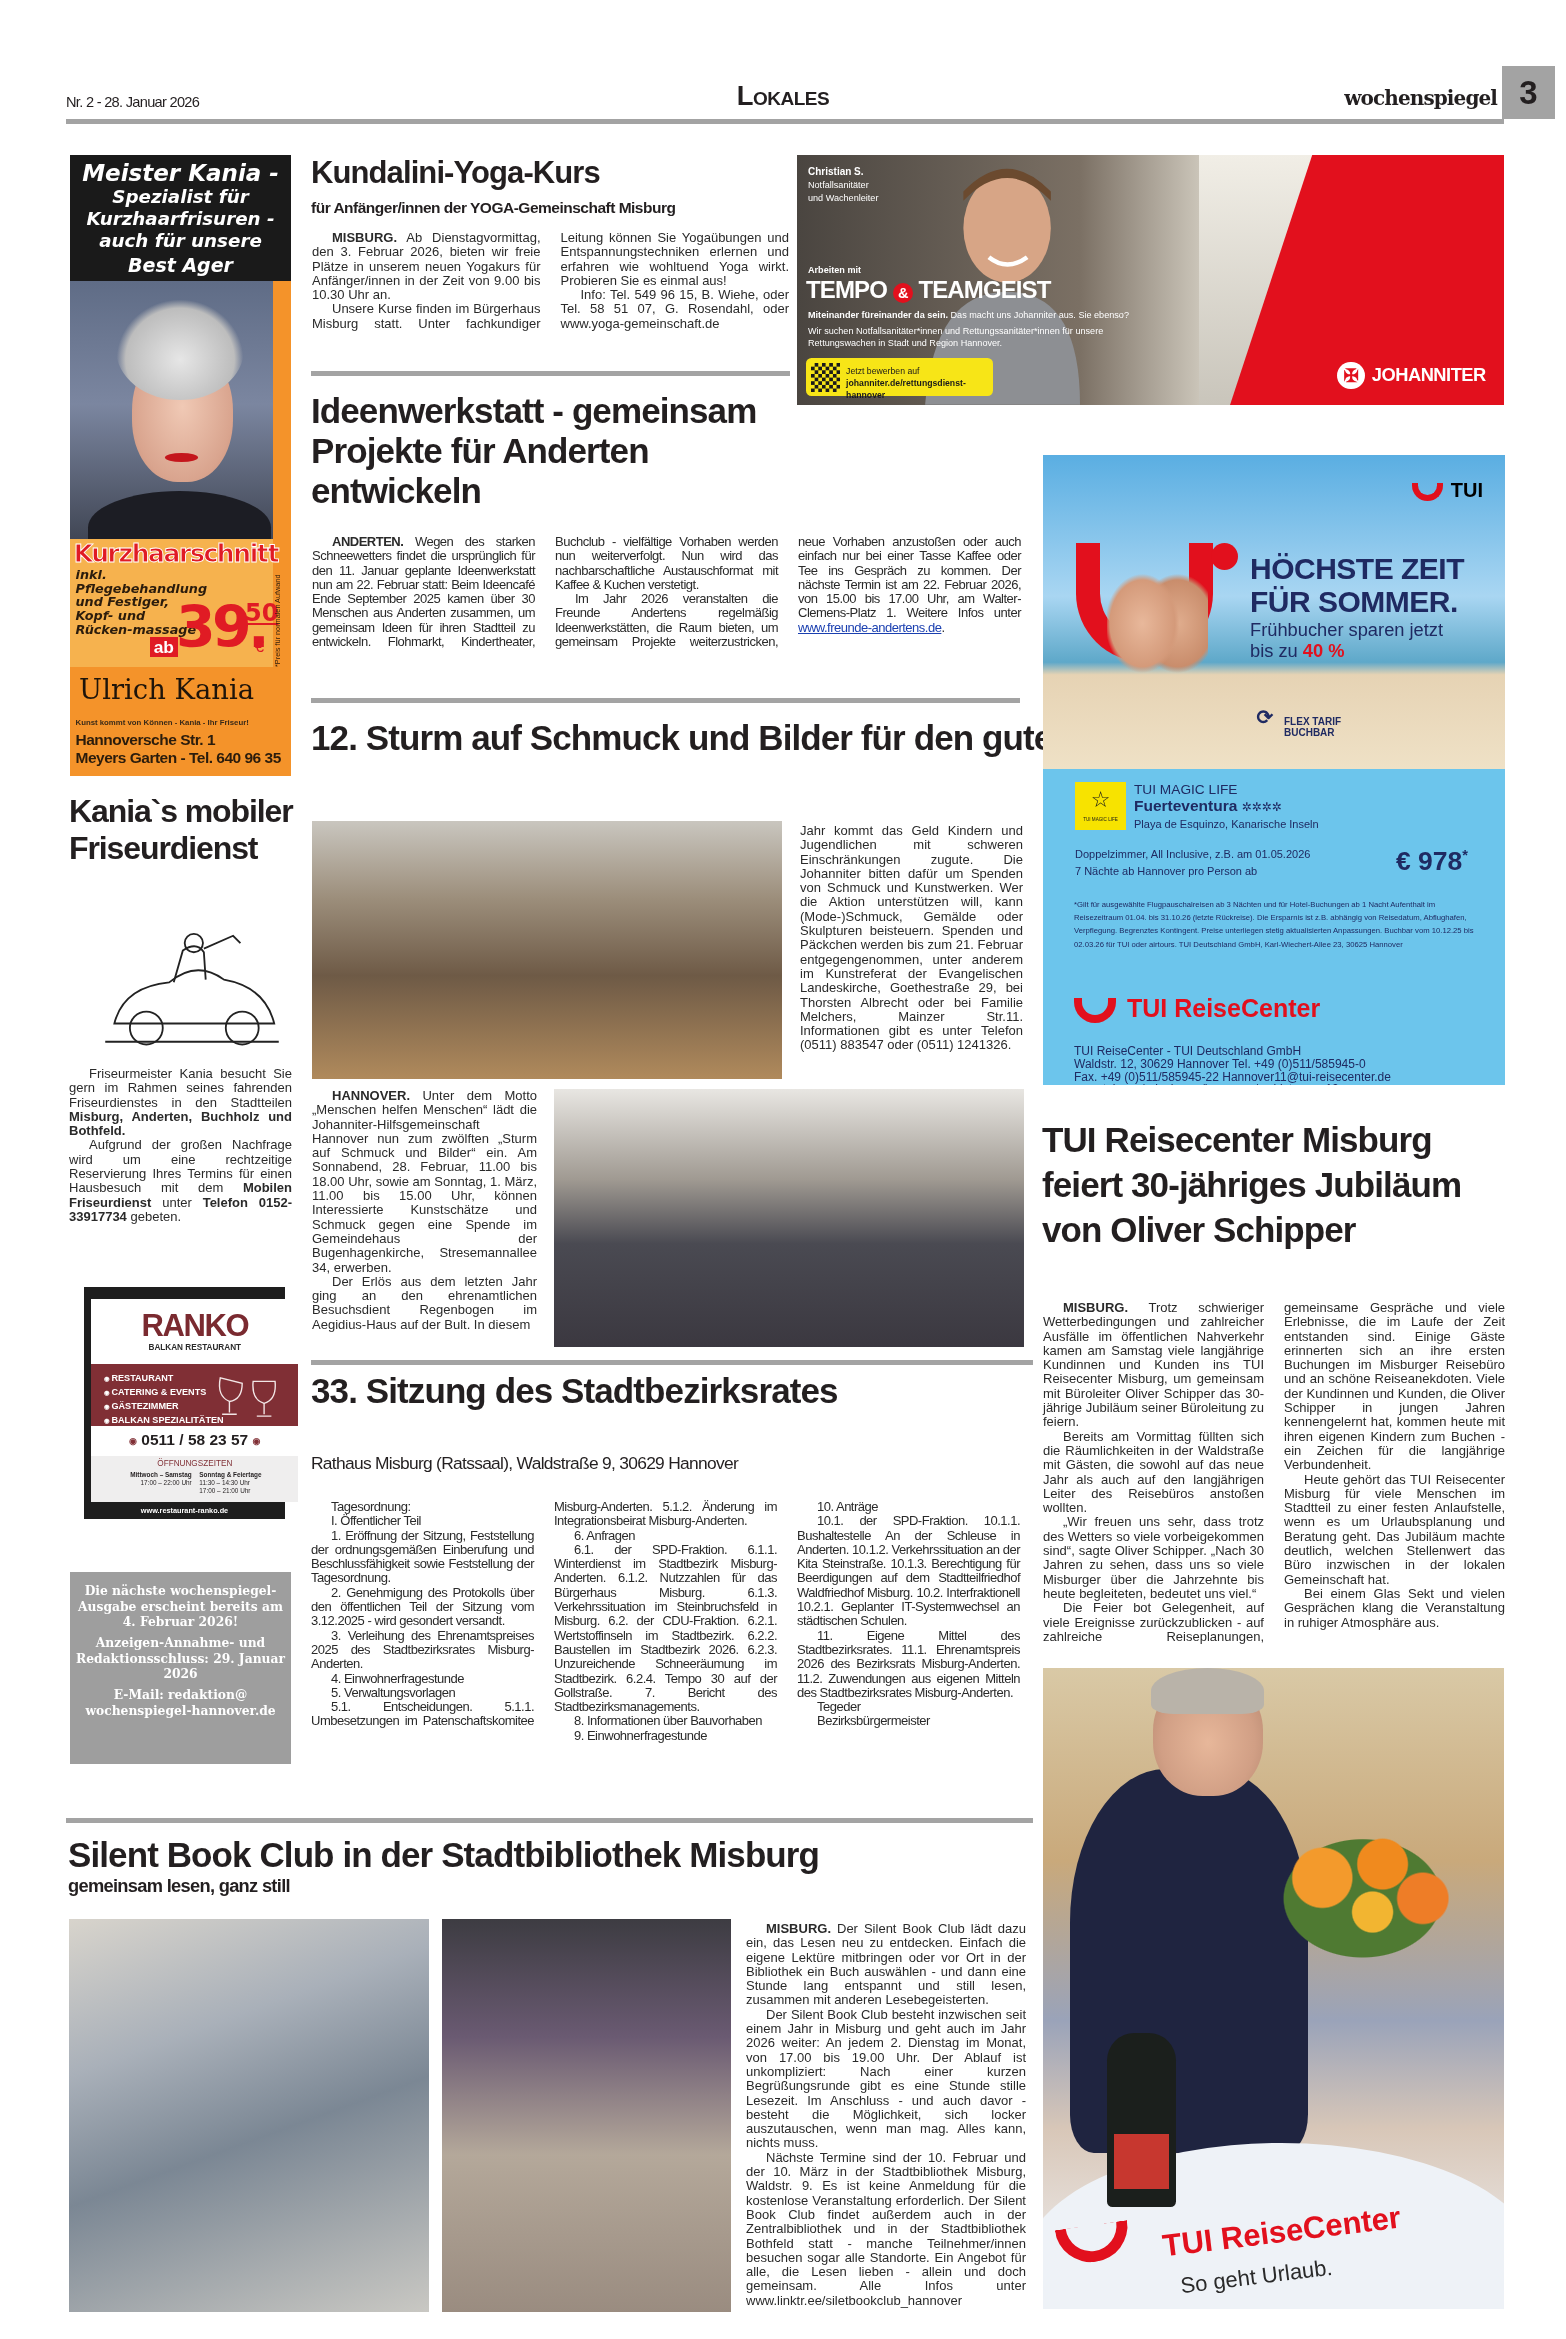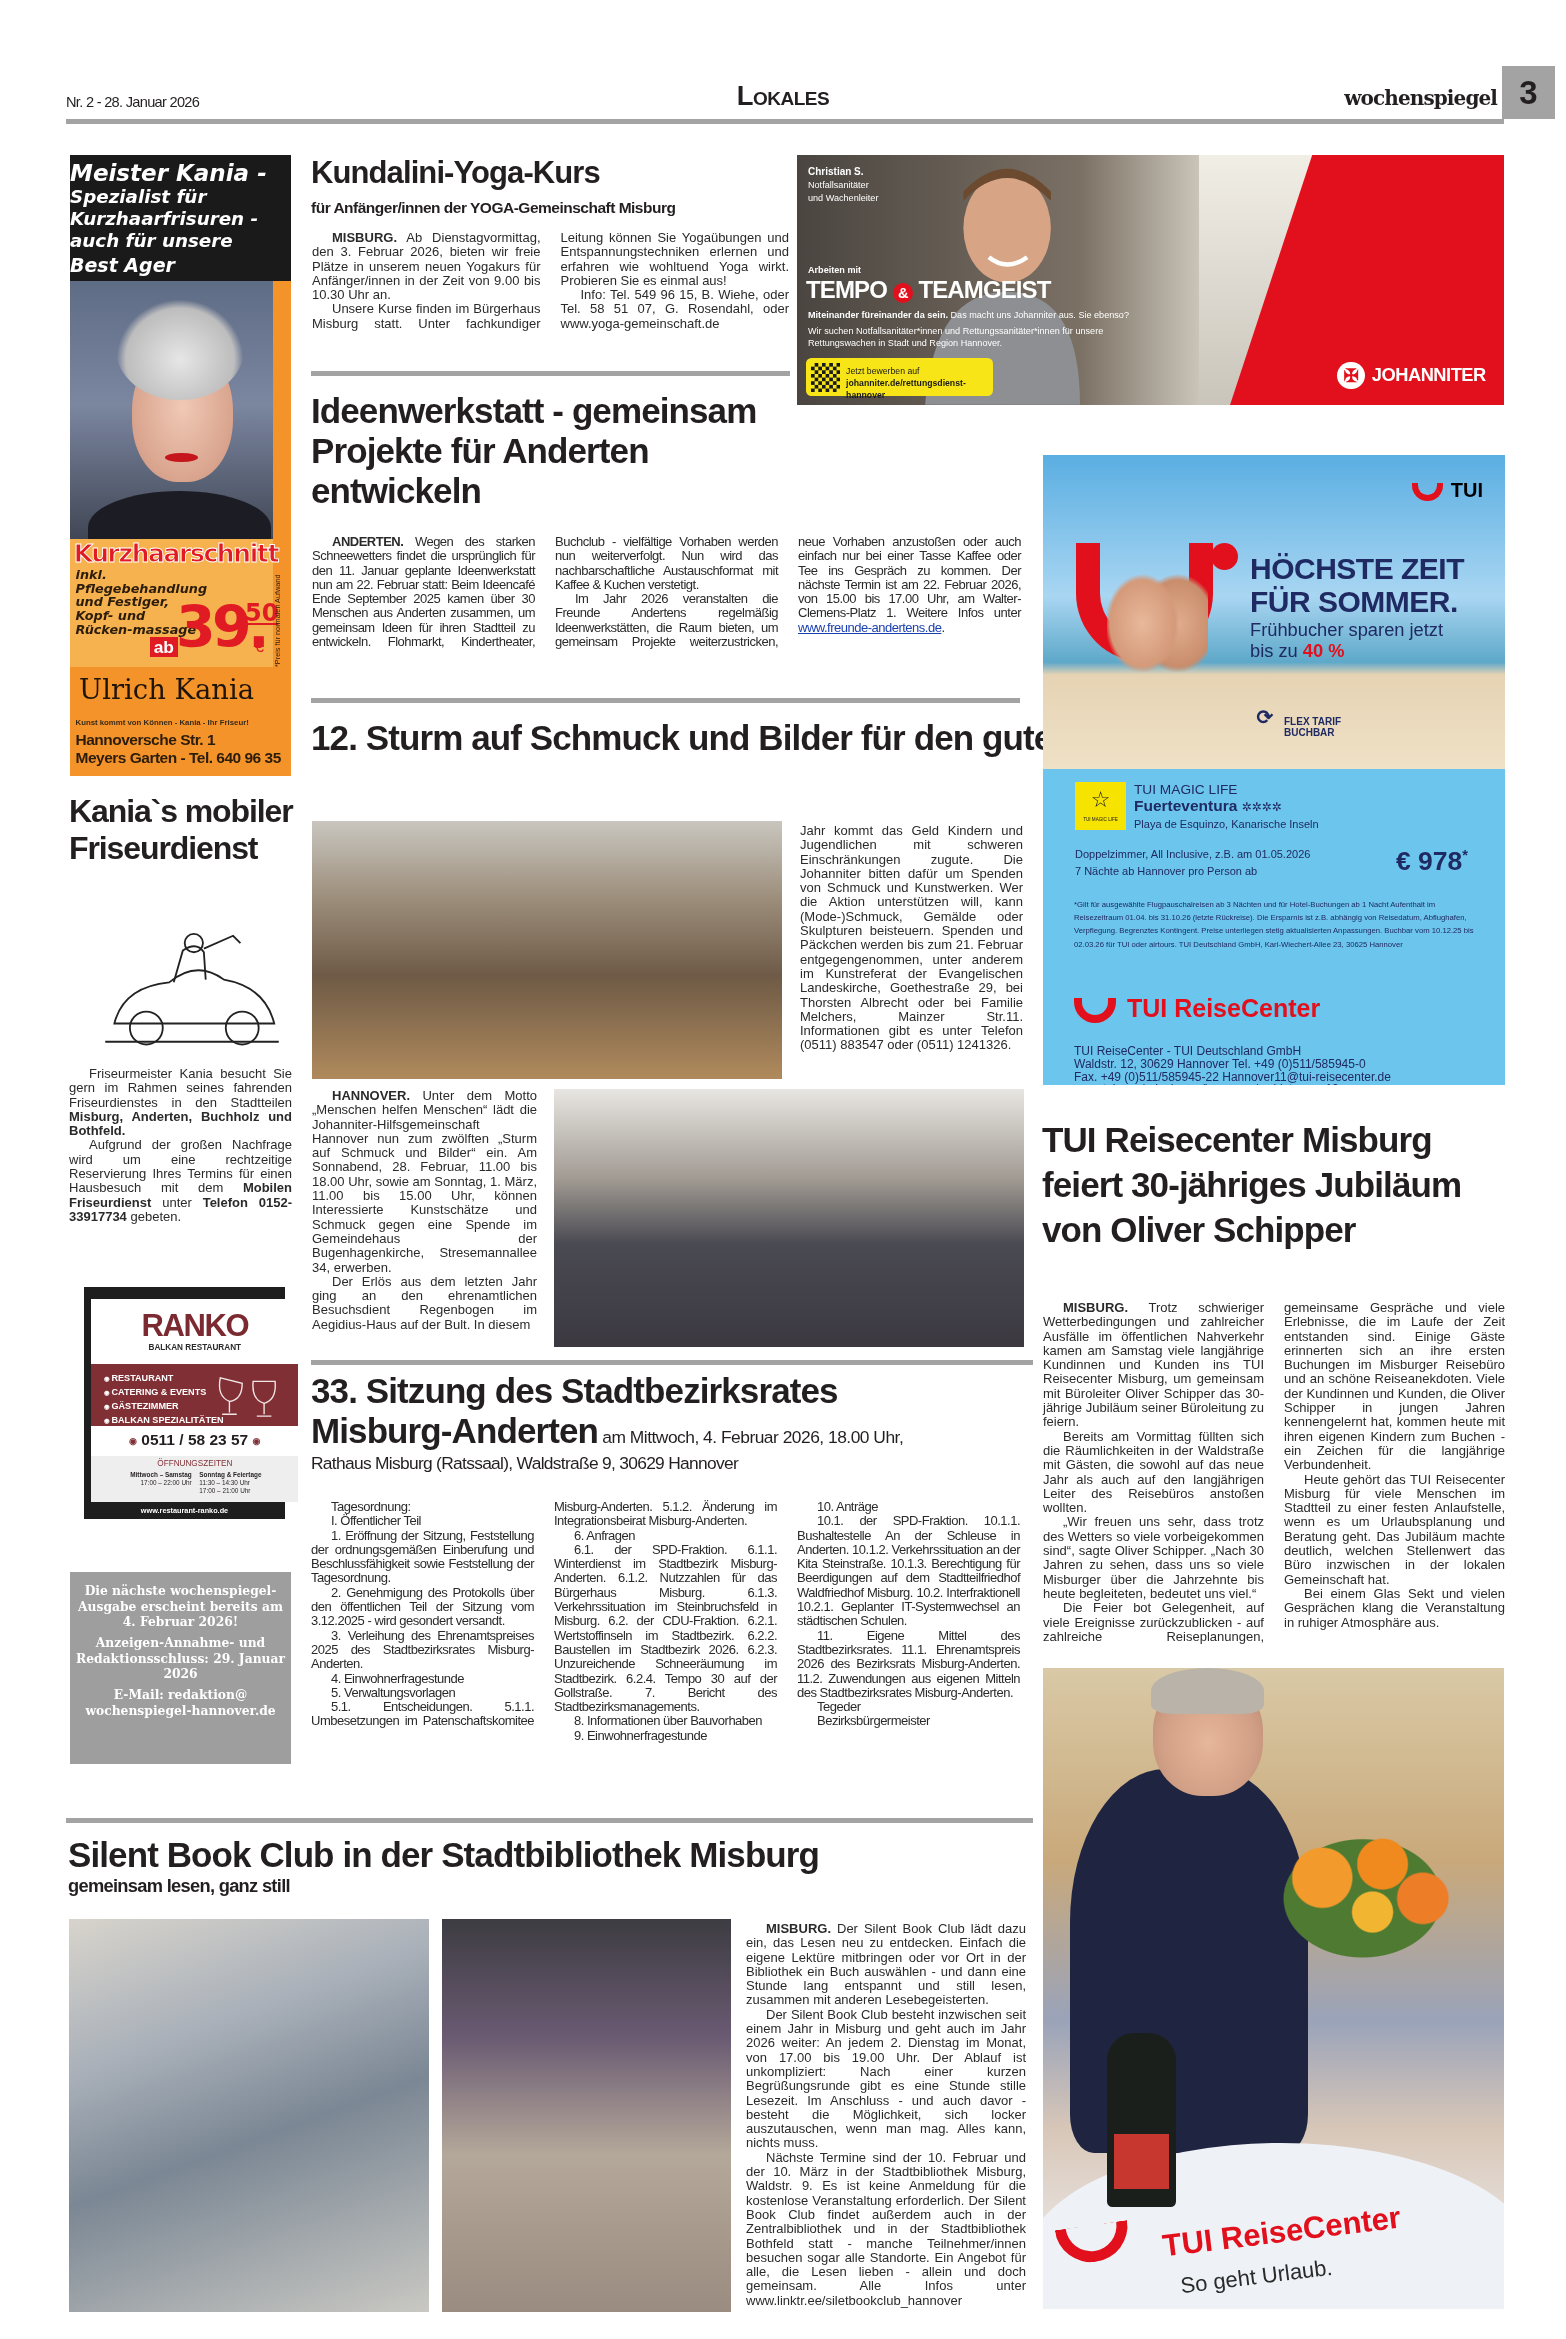--- a/index.html
+++ b/index.html
@@ -20,21 +20,21 @@
   a.lnk { color: #1a3fb0; text-decoration: underline; }
 
   
   .hdr-issue { left: 66px; top: 94px; font-size: 14.6px; letter-spacing: -0.7px; color: #231f20; }
   .hdr-section { left: 0; width: 1566px; top: 80px; text-align: center; font-size: 27.4px; font-weight: bold; letter-spacing: -0.5px; font-variant: small-caps; }
   .hdr-brand { right: 69px; top: 86px; font-family: "DejaVu Serif", serif; font-weight: bold; font-size: 20px; letter-spacing: -0.9px; }
   .hdr-pagebox { left: 1502px; top: 66px; width: 53px; height: 53px; background: #a3a3a3; font-size: 33px; font-weight: bold; text-align: center; line-height: 53px; color: #231f20; }
 
   
   .kania { left: 70px; top: 155px; width: 221px; height: 621px; background: #f4932a; overflow: hidden; }
-  .kania-top { background: #1a1a1a; height: 126px; color: #fff; font-family: "DejaVu Sans", sans-serif; font-style: italic; font-weight: bold; text-align: left; padding-top: 5.5px; }
+  .kania-top { background: #1a1a1a; height: 126px; color: #fff; font-family: "DejaVu Sans", sans-serif; font-style: italic; font-weight: bold; text-align: center; padding-top: 5.5px; }
   .kania-top .l1 { font-size: 23px; line-height: 25.6px; }
   .kania-top .l2 { font-size: 18.3px; line-height: 22px; }
   .kania-top .l3 { font-size: 19px; line-height: 27.4px; }
   .kania-photo { position: absolute; left: 0; top: 126px; width: 203px; height: 274px; background: linear-gradient(180deg,#5f6c86 0%,#7b86a0 45%,#3a3f4c 100%); }
   .kania-photo .hair { position: absolute; left: 46px; top: 18.3px; width: 128px; height: 101px; background: radial-gradient(ellipse at 50% 60%, #e6e6e6 0%, #bdbdbd 60%, transparent 70%); border-radius: 50%; }
   .kania-photo .face { position: absolute; left: 62px; top: 64px; width: 101px; height: 137px; background: radial-gradient(ellipse at 50% 45%, #f0c9b5 0%, #d9a48e 70%, #c48a75 100%); border-radius: 48% 48% 45% 45%; }
   .kania-photo .lips { position: absolute; left: 95px; top: 172px; width: 33px; height: 9.1px; background: #c4161c; border-radius: 50%; }
   .kania-photo .coat { position: absolute; left: 18.3px; top: 210px; width: 183px; height: 73px; background: #1c1d24; border-radius: 50% 50% 0 0; }
   .kania-offer { position: absolute; left: 0; top: 384px; width: 203px; height: 128px; background: #f6b24e; }
   .kania-kurz { position: absolute; left: 3.7px; top: 384px; font-family: "DejaVu Sans", sans-serif; font-weight: bold; font-size: 25px; color: #e01b24; letter-spacing: -1.4px; -webkit-text-stroke: 0.9px #fff; }
@@ -299,21 +299,20 @@
 </div>
 <div class="abs sturm-text-l body-txt">
   <p><span class="dateline">HANNOVER.</span><span> Unter dem Motto „Menschen helfen Menschen“ lädt die Johanniter-Hilfsgemeinschaft Hannover nun zum zwölften „Sturm auf Schmuck und Bilder“ ein. Am Sonnabend, 28. Februar, 11.00 bis 18.00 Uhr, sowie am Sonntag, 1. März, 11.00 bis 15.00 Uhr, können Interessierte Kunstschätze und Schmuck gegen eine Spende im Gemeindehaus der Bugenhagenkirche, Stresemannallee 34, erwerben.</span></p>
   <p>Der Erlös aus dem letzten Jahr ging an den ehrenamtlichen Besuchsdient Regenbogen im Aegidius-Haus auf der Bult. In diesem</p>
 </div>
 <div class="photo sturm-photo2"></div>
 <div class="rule" style="left:311px;top:1360px;width:722px;"></div>
 
 <div class="abs head-cond sitz-title">
   <div>33. Sitzung des Stadtbezirksrates</div>
-  <div><span>Misburg-Anderten</span><span class="tail"> am Mittwoch, 4. Februar 2026, 18.00 Uhr,</span></div>
 </div>
 <div class="abs sitz-sub">Rathaus Misburg (Ratssaal), Waldstraße 9, 30629 Hannover</div>
 <div class="abs sitz-text body-cond cols3" id="agenda">
     <p style="text-indent: 20px;">Tagesordnung:</p>
     <p>I. Öffentlicher Teil</p>
     <p>1. Eröffnung der Sitzung, Feststellung der ordnungsgemäßen Einberufung und Beschlussfähigkeit sowie Feststellung der Tagesordnung.</p>
     <p>2. Genehmigung des Protokolls über den öffentlichen Teil der Sitzung vom 3.12.2025 - wird gesondert versandt.</p>
     <p>3. Verleihung des Ehrenamtspreises 2025 des Stadtbezirksrates Misburg-Anderten.</p>
     <p>4. Einwohnerfragestunde</p>
     <p>5. Verwaltungsvorlagen</p>

